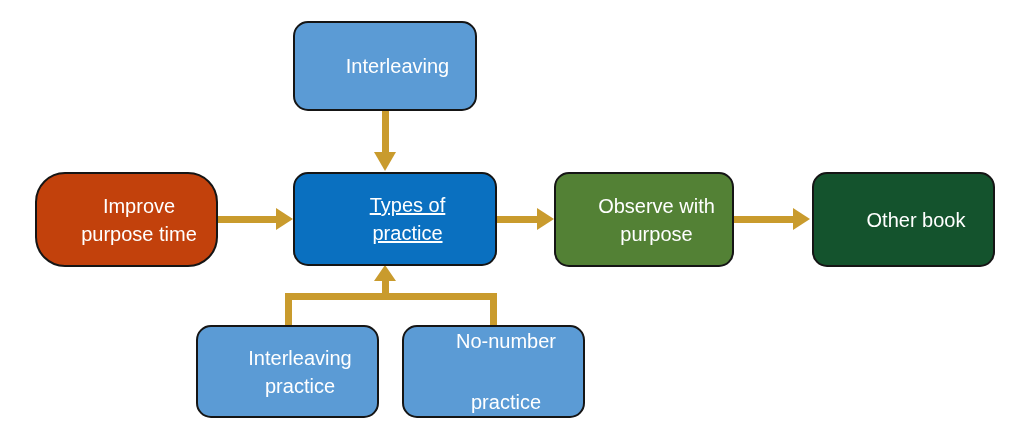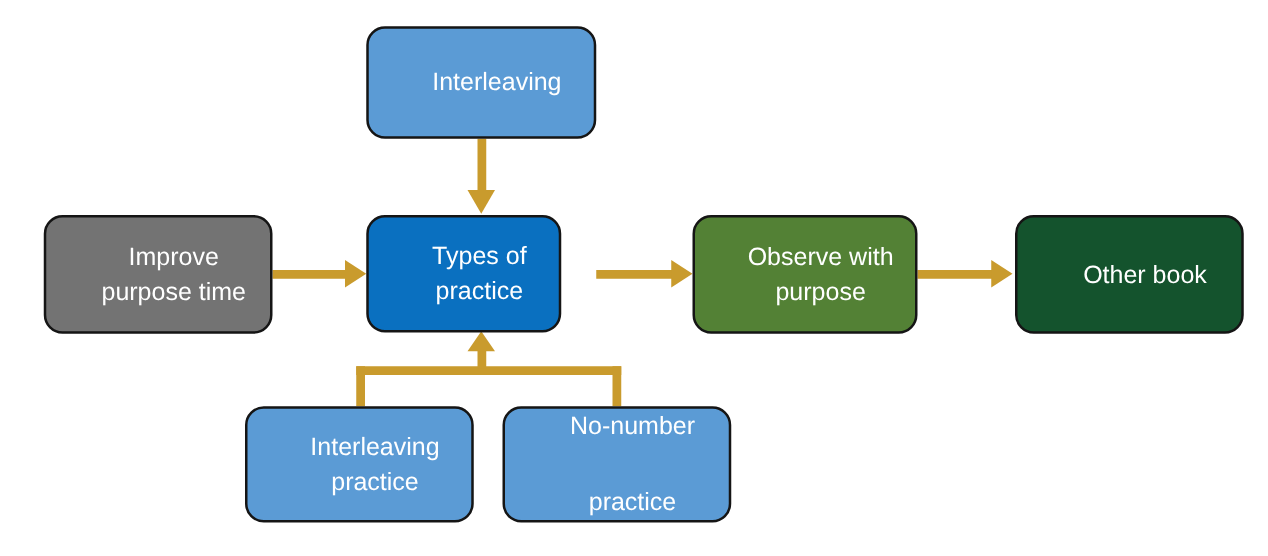--- a/index.html
+++ b/index.html
@@ -28,21 +28,21 @@
     text-align: center;
     font-size: 20px;
     line-height: 28px;
     padding-left: 25px;
   }
   .node span { display: block; }
 
   
   #n-interleaving   { left: 293px; top: 21px;  width: 184px; height: 90px; }
   #n-improve        { left: 35px;  top: 172px; width: 183px; height: 95px; }
-  #n-types          { left: 293px; top: 172px; width: 156px; height: 94px; }
+  #n-types          { left: 293px; top: 172px; width: 204px; height: 94px; text-decoration: underline; }
   #n-observe        { left: 554px; top: 172px; width: 180px; height: 95px; }
   #n-other          { left: 812px; top: 172px; width: 183px; height: 95px; }
   #n-intelligent    { left: 196px; top: 325px; width: 183px; height: 93px; }
   #n-nonumber       { left: 402px; top: 325px; width: 183px; height: 93px; gap: 33px; }
 
   
   .edges { position: absolute; left: 0; top: 0; width: 100%; height: 100%; pointer-events: none; }
   .seg {
     position: absolute;
     background: currentColor;
@@ -104,21 +104,21 @@
       <div class="head-up" style="left:374px; top:265px;"></div>
     </div>
 
   </div>
 
   <div class="node" id="n-interleaving" style="background-color: rgb(91, 155, 213);">
     <span>Interleaving</span>
     <span></span>
   </div>
 
-  <div class="node" id="n-improve" style="background-color: #737373;">
+  <div class="node" id="n-improve" style="background-color: #c2410c; border-radius: 30px;">
     <span>Improve</span>
     <span>purpose time</span>
   </div>
 
   <div class="node" id="n-types" style="background-color: rgb(10, 112, 192);">
     <span>Types of</span>
     <span>practice</span>
   </div>
 
   <div class="node" id="n-observe" style="background-color: rgb(83, 129, 53);">

